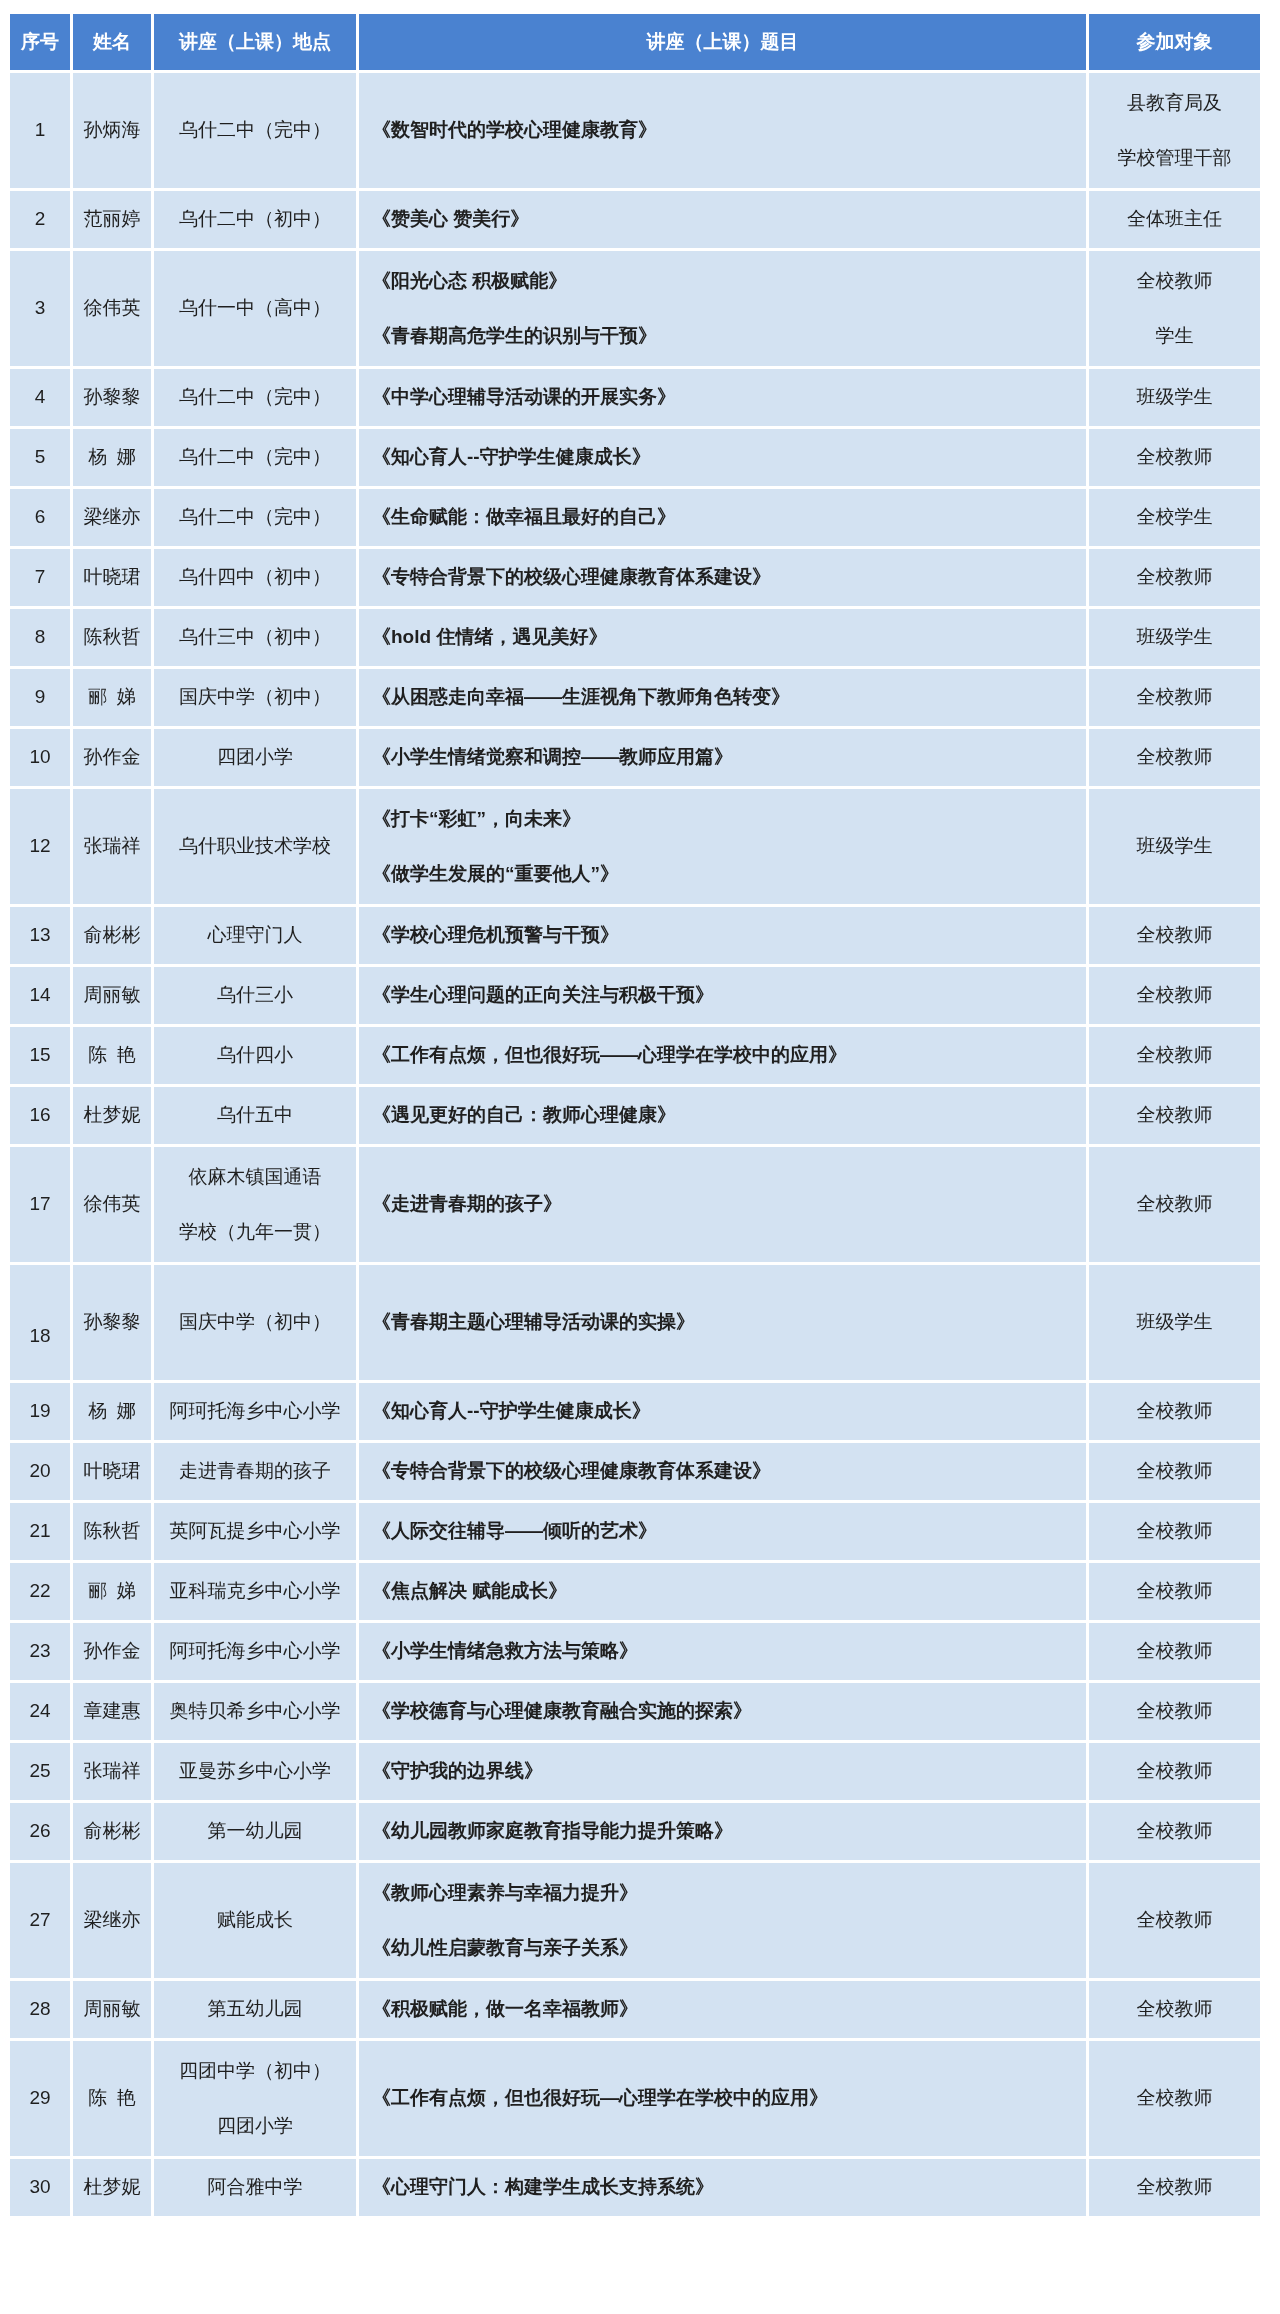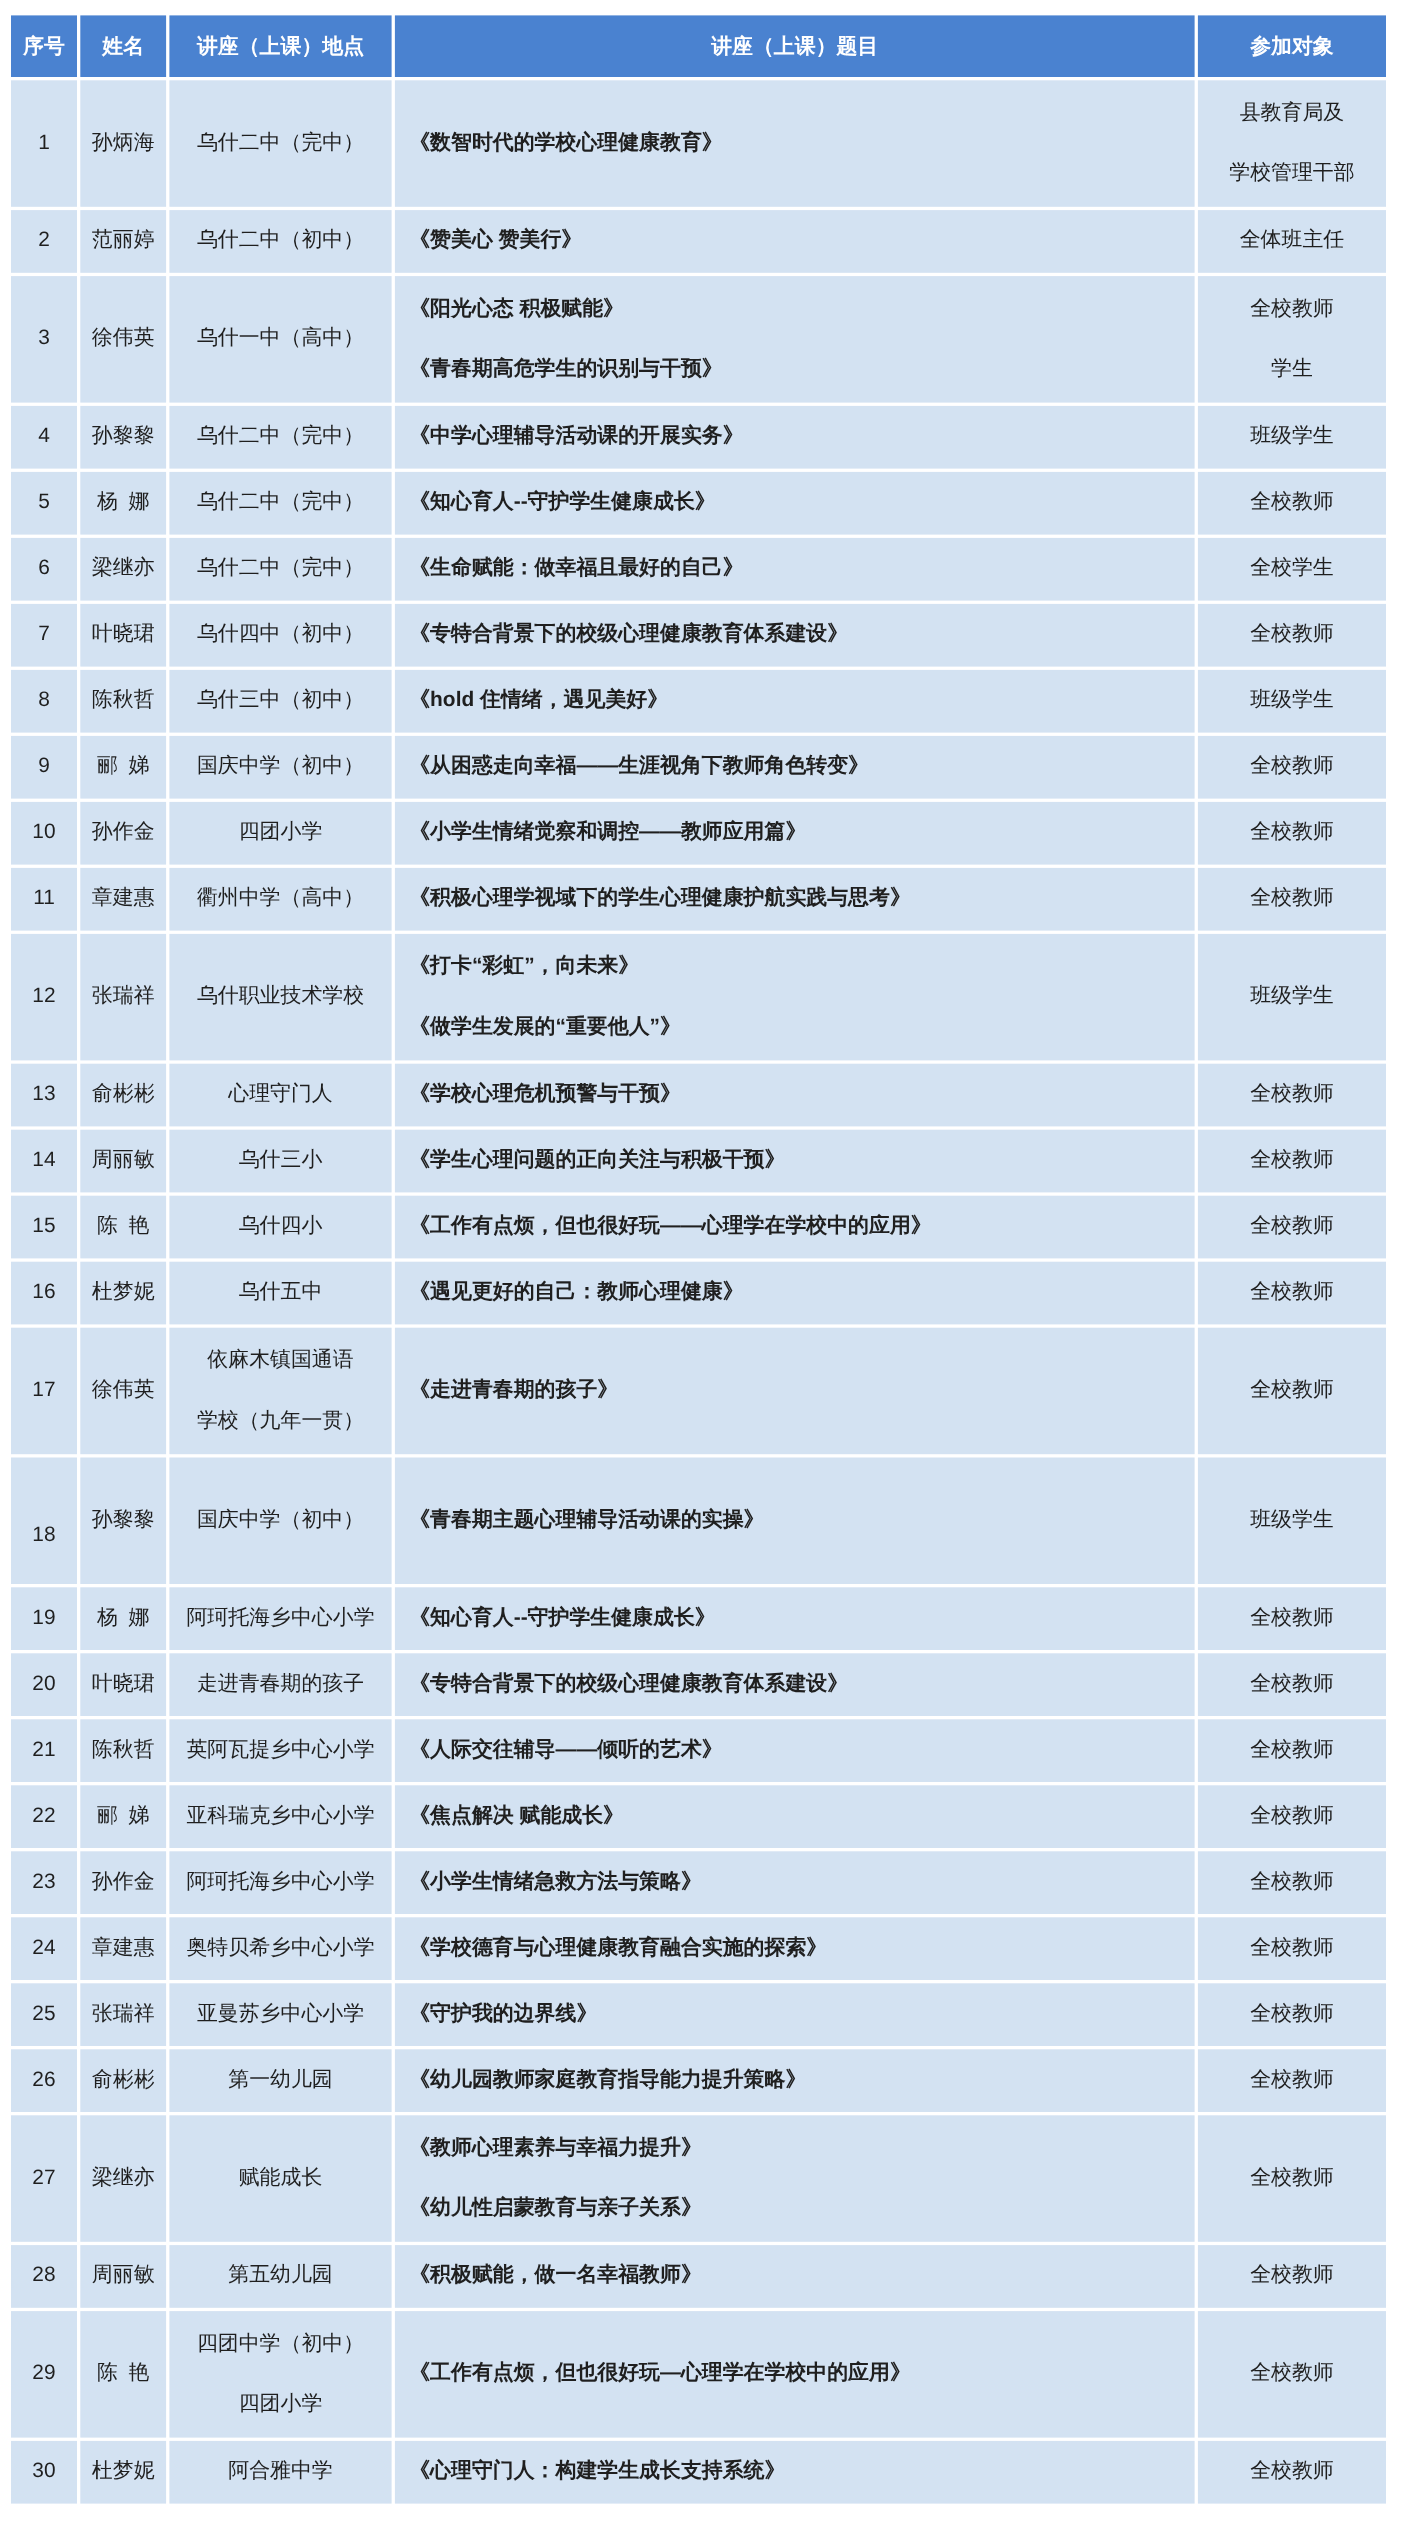--- a/index.html
+++ b/index.html
@@ -149,27 +149,20 @@
           <td class="cell-title">《从困惑走向幸福——生涯视角下教师角色转变》</td>
           <td class="cell-aud">全校教师</td>
         </tr>
         <tr class="row-single">
           <td class="cell-num">10</td>
           <td class="cell-name">孙作金</td>
           <td class="cell-loc">四团小学</td>
           <td class="cell-title">《小学生情绪觉察和调控——教师应用篇》</td>
           <td class="cell-aud">全校教师</td>
         </tr>
-        <tr class="row-single">
-          <td class="cell-num">11</td>
-          <td class="cell-name">章建惠</td>
-          <td class="cell-loc">衢州中学（高中）</td>
-          <td class="cell-title">《积极心理学视域下的学生心理健康护航实践与思考》</td>
-          <td class="cell-aud">全校教师</td>
-        </tr>
         <tr class="row-tall">
           <td class="cell-num">12</td>
           <td class="cell-name">张瑞祥</td>
           <td class="cell-loc">乌什职业技术学校</td>
           <td class="cell-title">《打卡“彩虹”，向未来》
 《做学生发展的“重要他人”》</td>
           <td class="cell-aud">班级学生</td>
         </tr>
         <tr class="row-single">
           <td class="cell-num">13</td>

